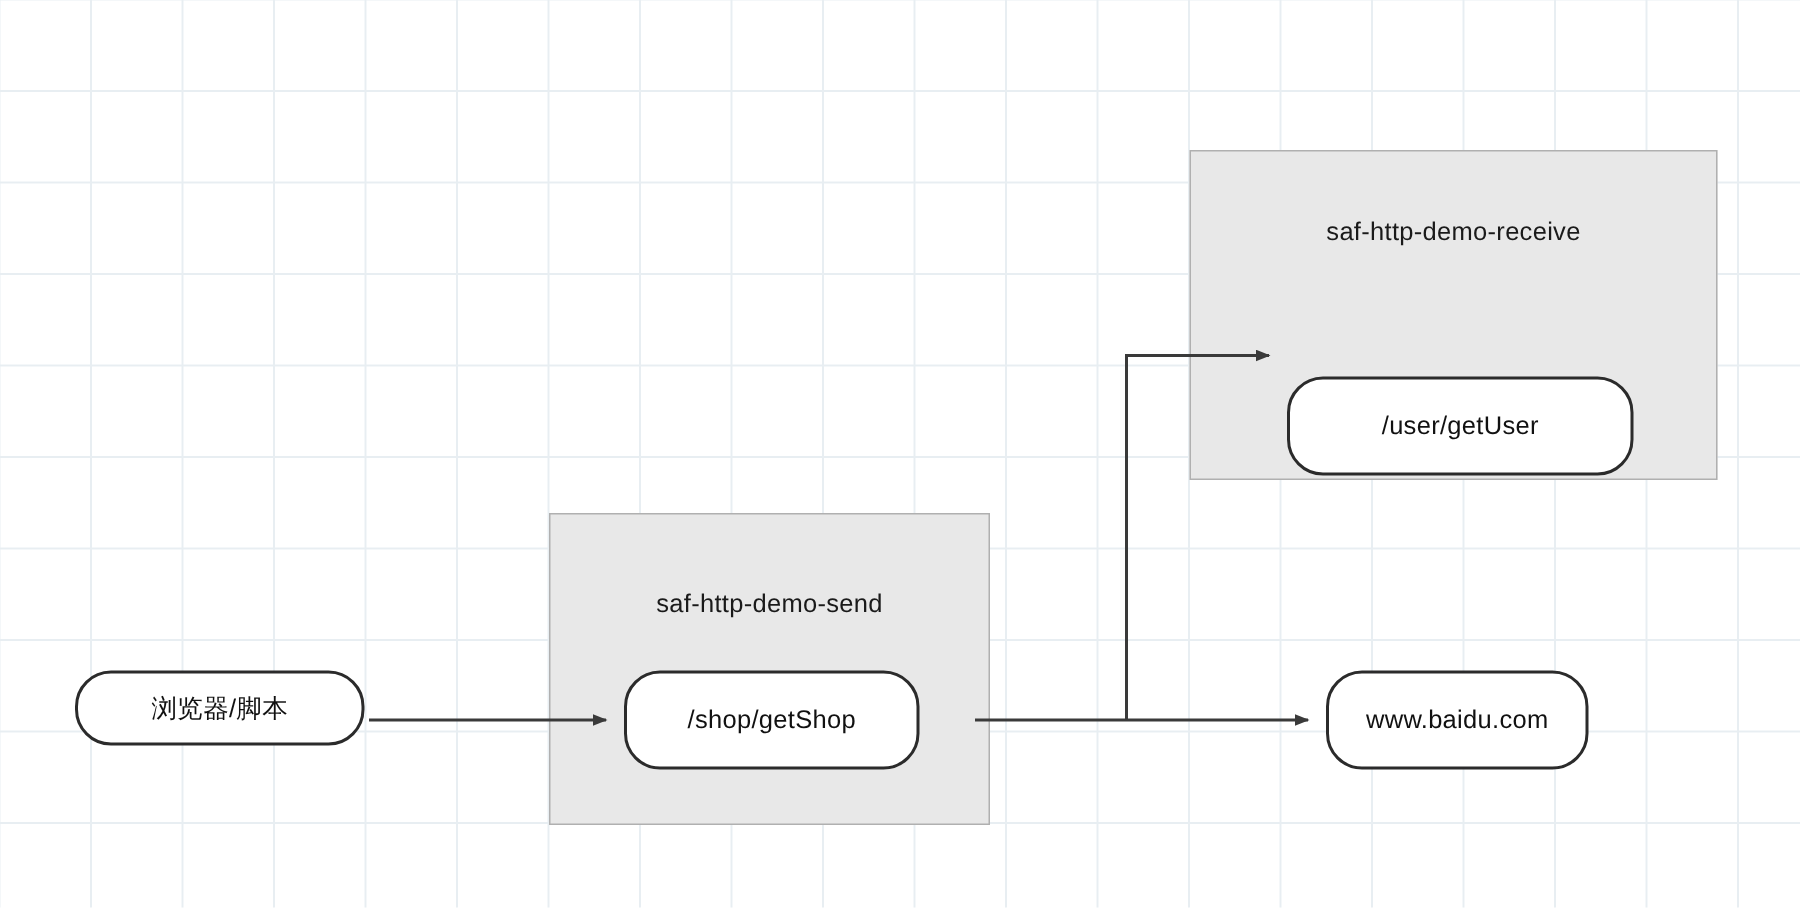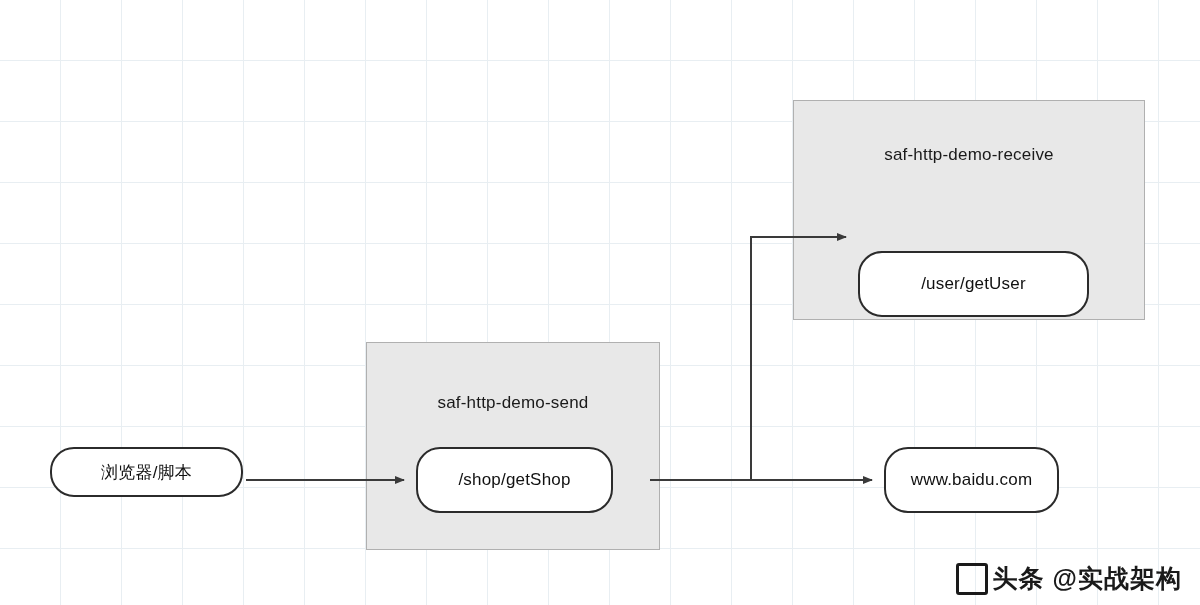--- a/index.html
+++ b/index.html
@@ -123,21 +123,14 @@
   </div>
 
   <div class="node" style="left:858px; top:205px; width:231px; height:66px;margin-top:46px;">
     <span>/user/getUser</span>
   </div>
 
   <div class="node" style="left:884px; top:447px; width:175px; height:66px;">
     <span>www.baidu.com</span>
   </div>
 
-  <div class="watermark">
-    <span class="wm-logo">
-      <span class="wm-box"></span>
-      <span>头条</span>
-    </span>
-    <span class="wm-text">@实战架构</span>
-  </div>
 
 </div>
 
 </body></html>

